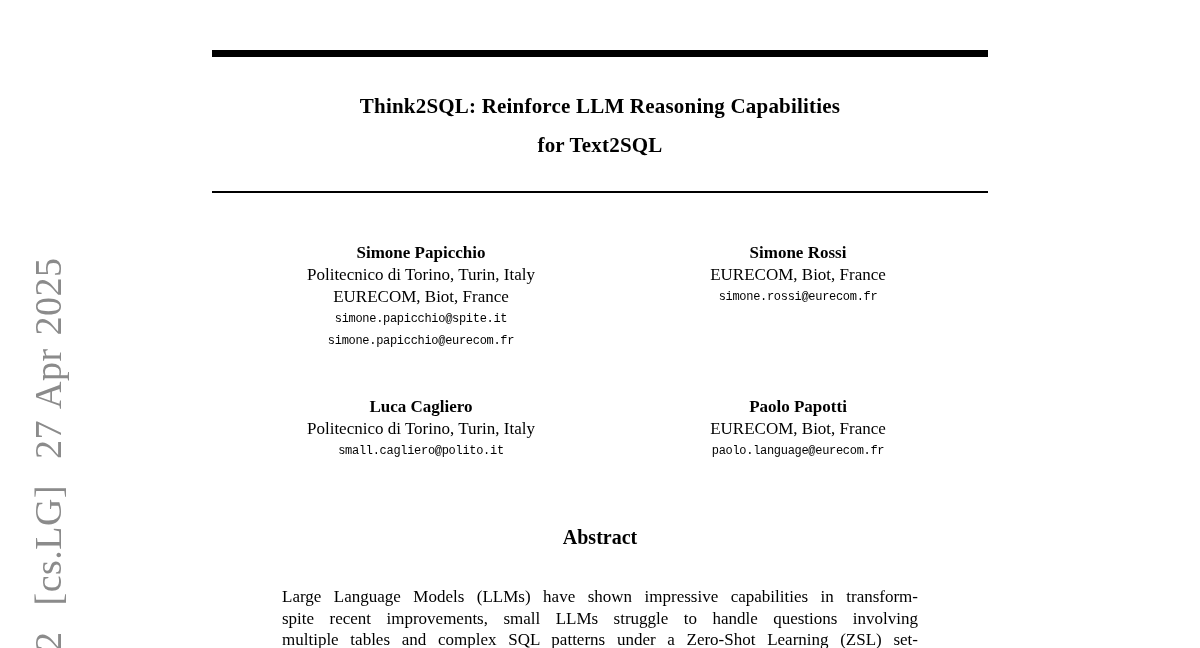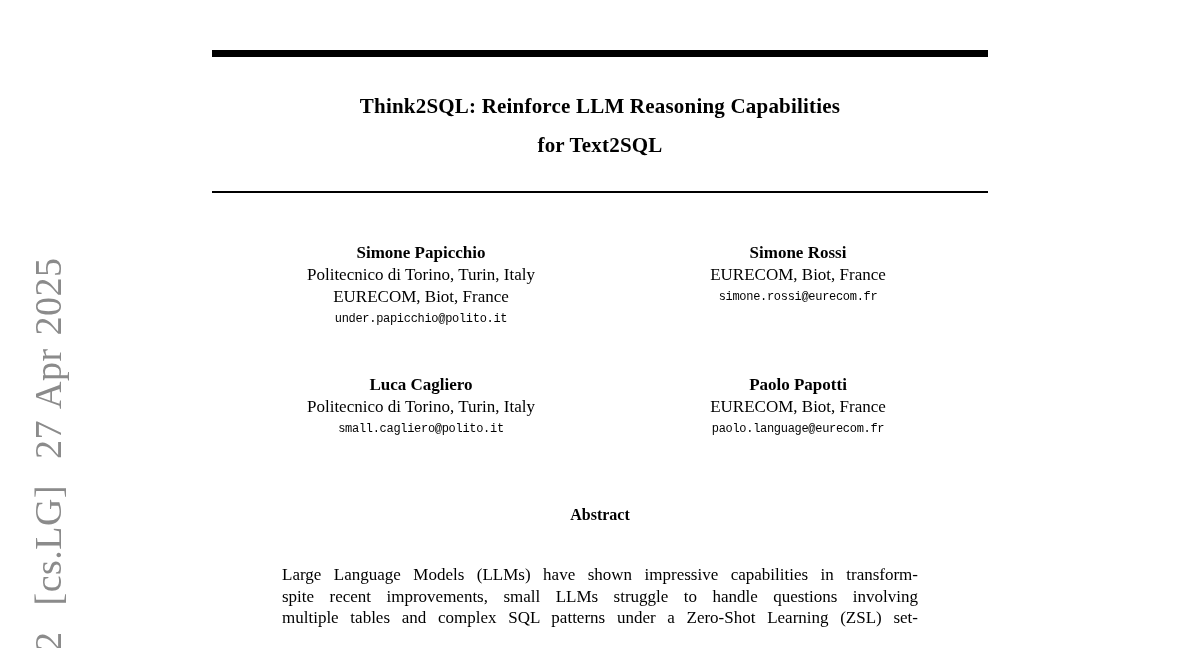--- a/index.html
+++ b/index.html
@@ -77,21 +77,21 @@
   .author-name { font-weight: 700; }
   .author-email {
     font-family: "Liberation Mono", monospace;
     font-size: 12px;
     letter-spacing: -0.3px;
   }
 
   .abstract-heading {
     margin-top: 62px;
     text-align: center;
-    font-size: 16px;
+    font-size: 20px;
     font-weight: 700;
     line-height: 26px;
   }
 
   .abstract-body {
     margin-top: 36px;
     padding: 0 70px;
     font-size: 17px;
   }
   .abstract-line {
@@ -115,21 +115,22 @@
     <div>for Text2SQL</div>
   </h1>
 
   <div class="rule-thin"></div>
 
   <div class="author-row first">
     <div class="author-col col-a">
       <div class="author-name">Simone Papicchio</div>
       <div class="author-affiliation">Politecnico di Torino, Turin, Italy</div>
       <div class="author-affiliation">EURECOM, Biot, France</div>
-      <div class="author-email">under.papicchio@polito.it</div>
+      <div class="author-email">simone.papicchio@spite.it</div>
+      <div class="author-email">simone.papicchio@eurecom.fr</div>
     </div>
     <div class="author-col col-b">
       <div class="author-name">Simone Rossi</div>
       <div class="author-affiliation">EURECOM, Biot, France</div>
       <div class="author-email">simone.rossi@eurecom.fr</div>
     </div>
   </div>
 
   <div class="author-row second">
     <div class="author-col col-a">

